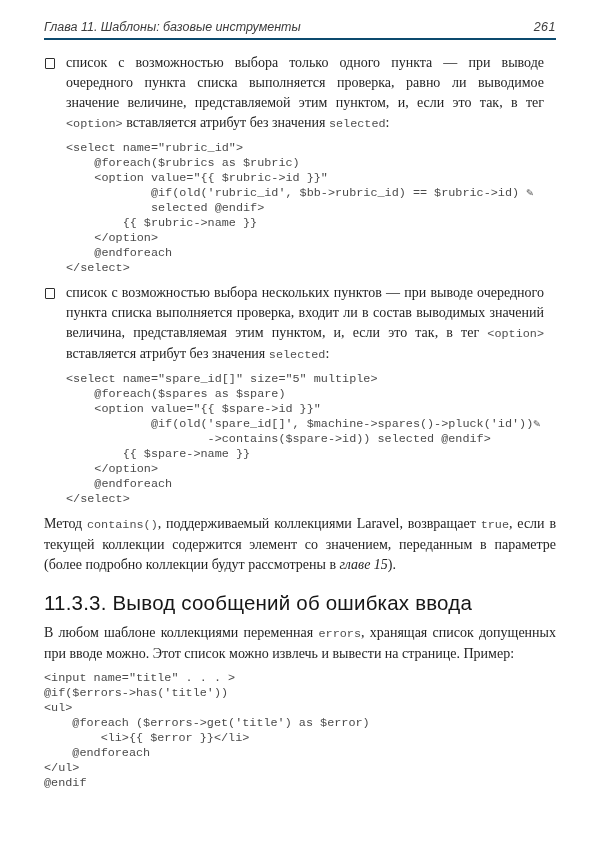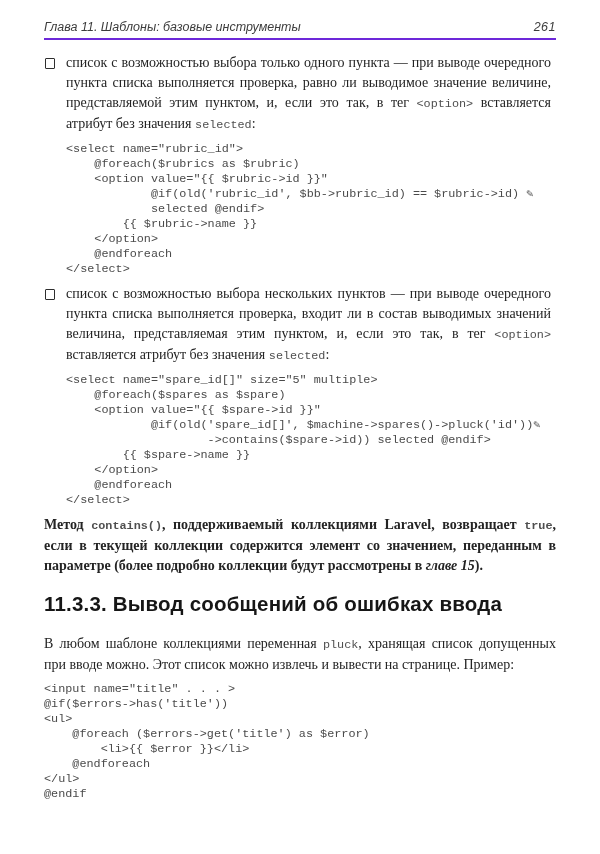--- a/index.html
+++ b/index.html
@@ -20,29 +20,29 @@
   }
   
   .running-header {
     display: flex;
     justify-content: space-between;
     align-items: baseline;
     font-family: "Liberation Sans", sans-serif;
     font-style: italic;
     font-size: 12.5px;
     color: #3d3d3d;
-    border-bottom: 2px solid #6d28d9;
+    border-bottom: 2px solid #0c4a6e;
     padding-bottom: 4px;
   }
   .hdr-right { letter-spacing: 0.5px; }
 
   
   ul.bullets {
     list-style: none;
-    margin: 13px 5px 0 0;
+    margin: 13px 12px 0 0;
     padding: 0;
   }
   ul.bullets li {
     position: relative;
     padding-left: 22px;
     margin: 0 0 4px 0;
   }
   .bullet-marker {
     position: absolute;
     left: 1px;
@@ -61,41 +61,41 @@
     line-height: 20px;
     text-align: justify;
     color: #242424;
   }
   p.body .mono {
     font-family: "Liberation Mono", "DejaVu Sans Mono", monospace;
     font-size: 11.8px;
     color: #4f4f4f;
   }
   p.body .ital { font-style: italic; }
-  .indented { margin-left: 22px; margin-right: 0; font-weight: bold; }
+  .indented { margin-left: 22px; margin-right: 0; }
 
   
   pre.code {
     font-family: "Liberation Mono", "DejaVu Sans Mono", monospace;
     font-size: 11.8px;
     line-height: 15px;
     color: #4a4a4a;
     margin: 7px 0 7px 0;
     white-space: pre;
     overflow: hidden;
   }
 
   
   h2.section-heading {
     font-family: "Liberation Sans", sans-serif;
-    font-weight: 700;
+    font-weight: 400;
     font-size: 20.5px;
     line-height: 25px;
     color: #161616;
-    margin: 15px 0 18px 0;
+    margin: 15px 0 8px 0;
     letter-spacing: 0.2px;
   }
 
   .after-list { margin-top: 8px; }
   .intro-para { margin-bottom: 2px; }
 </style>
 </head>
 <body>
 
 <div class="page">
@@ -131,21 +131,21 @@
     &lt;/option&gt;
     @endforeach
 &lt;/select&gt;</pre>
     </li>
   </ul>
 
   <p class="body indented after-list"><span class="plain">Метод </span><span class="mono">contains()</span><span class="plain">, поддерживаемый коллекциями Laravel, возвращает </span><span class="mono">true</span><span class="plain">, если в текущей коллекции содержится элемент со значением, переданным в параметре (более подробно коллекции будут рассмотрены в </span><span class="ital">главе 15</span><span class="plain">).</span></p>
 
   <h2 class="section-heading">11.3.3. Вывод сообщений об ошибках ввода</h2>
 
-  <p class="body intro-para"><span class="plain">В любом шаблоне коллекциями переменная </span><span class="mono">pluck</span><span class="plain">, хранящая список допущенных при вводе можно. Этот список можно извлечь и вывести на странице. Пример:</span></p>
+  <p class="body intro-para"><span class="plain">В любом шаблоне коллекциями переменная </span><span class="mono">errors</span><span class="plain">, хранящая список допущенных при вводе можно. Этот список можно извлечь и вывести на странице. Пример:</span></p>
 
   <pre class="code">&lt;input name="title" . . . &gt;
 @if($errors-&gt;has('title'))
 &lt;ul&gt;
     @foreach ($errors-&gt;get('title') as $error)
         &lt;li&gt;{{ $error }}&lt;/li&gt;
     @endforeach
 &lt;/ul&gt;
 @endif</pre>
 

